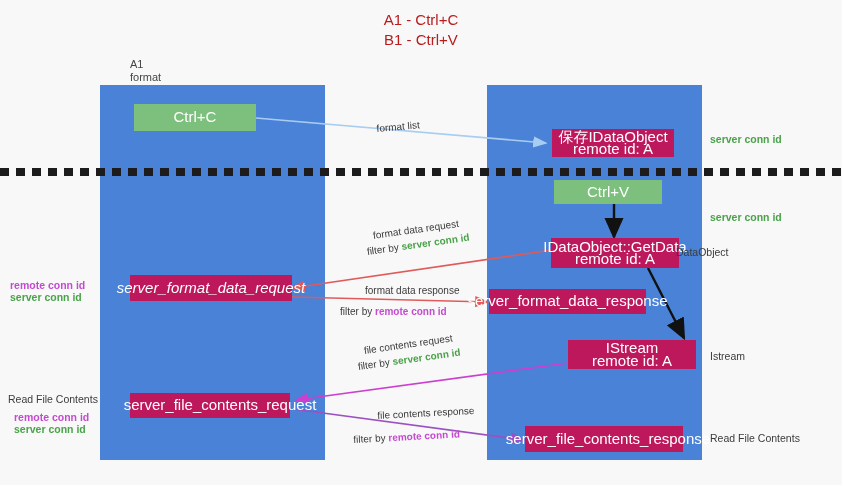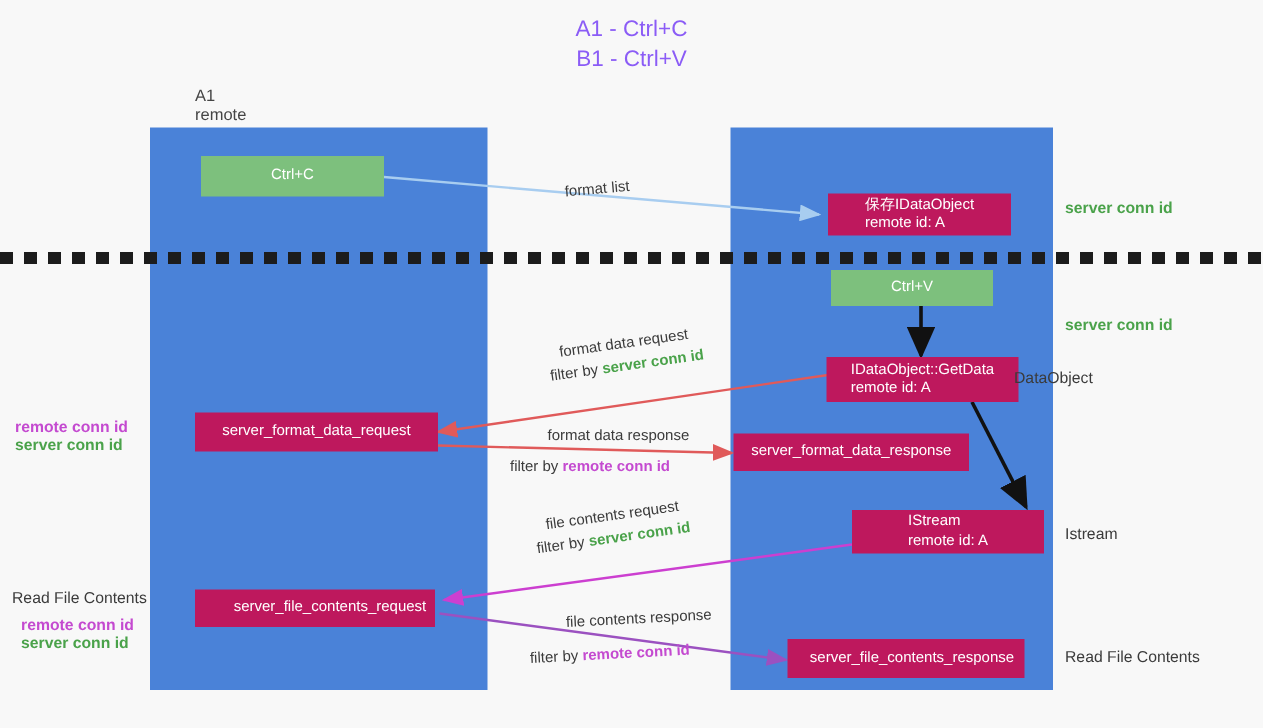--- a/index.html
+++ b/index.html
@@ -12,39 +12,40 @@
     color:#3c3c3c;
   }
   .stage{position:absolute;left:0;top:0;width:842px;height:485px;}
   .abs{position:absolute;}
 
   
   .title{
     left:0;top:10px;width:842px;
     text-align:center;
     font-size:15px;line-height:20px;
-    color:#8b5cf6;
+    color:#b91c1c;
     white-space:pre-line;
   }
 
   
   .colhead{
     font-size:11px;line-height:13px;color:#454545;
   }
   .colhead .l2{display:block;}
 
   
   .lane{background:#4a82d8;}
 
   
   .box{
     box-sizing:border-box;
     display:flex;align-items:center;justify-content:center;
+    text-align:center;
     color:#ffffff;
-    font-size:10px;
+    font-size:15px;
     line-height:12.5px;
     white-space:pre-line;
     padding:2px 4px;
   }
   .box.green{background:#7dc07d;}
   .box.orange{background:#be185d;}
 
   
   .flowlabel{
     font-size:10px;line-height:13px;color:#3b3b3b;
@@ -69,21 +70,21 @@
 </head>
 <body>
 
 <div class="stage">
 
   <div class="abs title">A1 - Ctrl+C
 B1 - Ctrl+V</div>
 
   <div class="abs colhead" style="left:130px;top:58px;width:130px;">
     <span>A1</span>
-    <span class="l2">remote</span>
+    <span class="l2">format</span>
   </div>
 
   <div class="abs lane" style="left:100px;top:85px;width:225px;height:375px;"></div>
   <div class="abs lane" style="left:487px;top:85px;width:215px;height:375px;"></div>
 
   <svg class="overlay" viewBox="0 0 842 485">
     <defs>
       <marker id="ah-blue" markerWidth="9" markerHeight="7" refX="8" refY="3.5" orient="auto">
         <path d="M0,0 L9,3.5 L0,7 z" fill="#a8cdf0"></path>
       </marker>
@@ -113,21 +114,21 @@
 
     <line x1="568" y1="363" x2="296" y2="400" stroke="#cc3fd0" stroke-width="1.6" marker-end="url(#ah-magenta)"></line>
 
     <line x1="293" y1="409" x2="524" y2="440" stroke="#9b51c0" stroke-width="1.6" marker-end="url(#ah-purple)"></line>
   </svg>
 
   <div class="abs divider"></div>
 
   <div class="abs box green" style="left:134px;top:104px;width:122px;height:27px;">Ctrl+C</div>
 
-  <div class="abs box orange" style="left:130px;top:275px;width:162px;height:26px;">server_format_data_request</div>
+  <div class="abs box orange" style="left:130px;top:275px;width:162px;height:26px;font-style:italic;">server_format_data_request</div>
 
   <div class="abs box orange" style="left:130px;top:393px;width:160px;height:25px;padding-left:24px;">server_file_contents_request</div>
 
   <div class="abs box orange" style="left:552px;top:129px;width:122px;height:28px;">保存IDataObject
 remote id: A</div>
 
   <div class="abs box green" style="left:554px;top:180px;width:108px;height:24px;">Ctrl+V</div>
 
   <div class="abs box orange" style="left:551px;top:238px;width:128px;height:30px;">IDataObject::GetData
 remote id: A</div>

